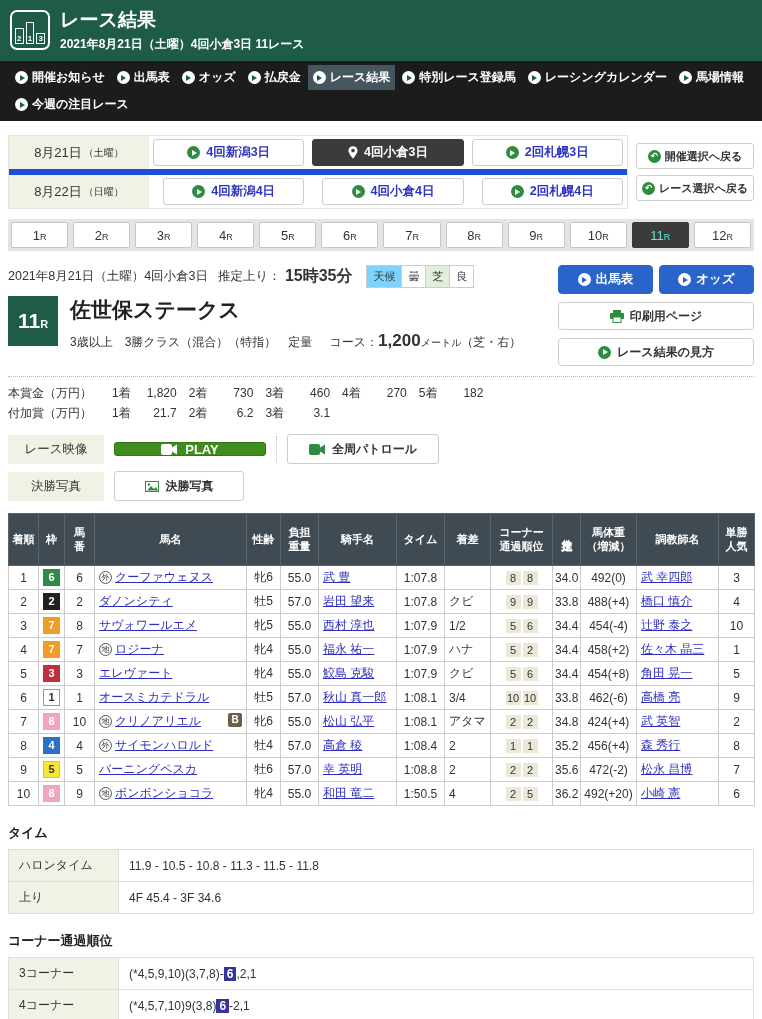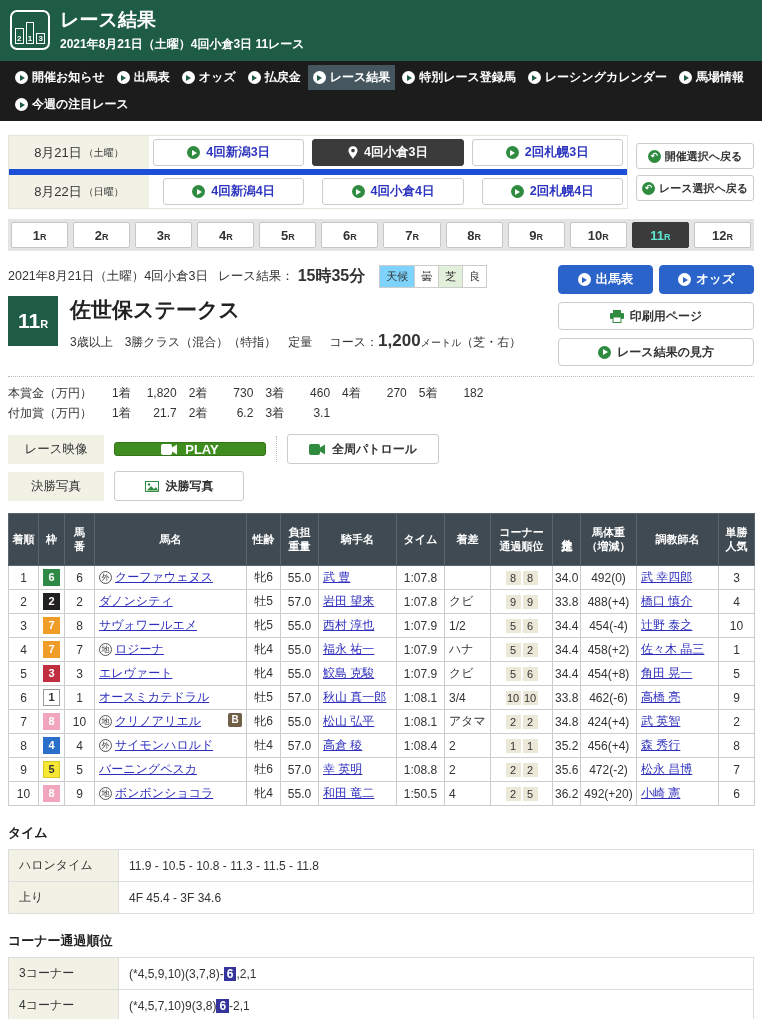--- a/index.html
+++ b/index.html
@@ -34,21 +34,21 @@
   .date-label .day { font-size:10px; }
   .meet-cell { flex:1; padding:3px 4px; }
   .meet-btn { height:27px; border:1px solid #ccc; border-radius:3px; background:#fff; display:flex; align-items:center; justify-content:center; gap:6px; color:#2d35c0; font-size:12.5px; font-weight:bold; cursor:pointer; }
   .meet-btn.sel { background:var(--selected_dark); border-color:var(--selected_dark); color:#fff; }
   .pin { display:inline-flex; }
   .back-col { width:118px; display:flex; flex-direction:column; gap:6px; justify-content:center; }
   .back-btn { border:1px solid #ccc; border-radius:3px; background:#fff; height:26px; display:flex; align-items:center; justify-content:center; gap:4px; font-weight:bold; font-size:11px; color:#333; cursor:pointer; }
 
   
   .tabs { background:#e4e4e2; margin:0 8px; padding:3px; display:flex; gap:5px; }
-  .tab { flex:1; background:#fff; border:1px solid #c6c6c6; border-radius:2px; text-align:center; padding:5px 0 4px; font-weight:bold; font-size:13px; color:#333; cursor:pointer; }
+  .tab { flex:1; background:#fff; border:1px solid #c6c6c6; border-radius:2px; text-align:center; padding:5px 0 4px; font-weight:normal; font-size:13px; color:#333; cursor:pointer; }
   .tab.sel { background:var(--selected_dark); border-color:var(--selected_dark); color:#5eead4; }
   .tab .rs { font-size:9px; }
 
   
   .race-head { display:flex; margin:14px 8px 0; }
   .rh-left { flex:1; }
   .meta-line { font-size:12.5px; display:flex; align-items:center; gap:4px; }
   .start-label { margin-left:6px; }
   .start-time { font-size:16px; font-weight:bold; }
   .badges { display:inline-flex; border:1px solid #ccc; margin-left:10px; font-size:11px; }
@@ -266,21 +266,21 @@
       <div class="tab">9<span class="rs">R</span></div>
       <div class="tab">10<span class="rs">R</span></div>
       <div class="tab sel">11<span class="rs">R</span></div>
       <div class="tab">12<span class="rs">R</span></div>
     </div>
 
   <section class="race-head">
     <div class="rh-left">
       <div class="meta-line">
         <span>2021年8月21日（土曜）4回小倉3日</span>
-        <span class="start-label">レース結果：</span>
+        <span class="start-label">推定上り：</span>
           <span class="start-time">15時35分</span>
         <span class="badges">
           <span class="badge sky">天候</span>
             <span class="badge">曇</span>
             <span class="badge turf">芝</span>
             <span class="badge">良</span>
         </span>
       </div>
       <div class="title-row">
         <div class="race-no">

